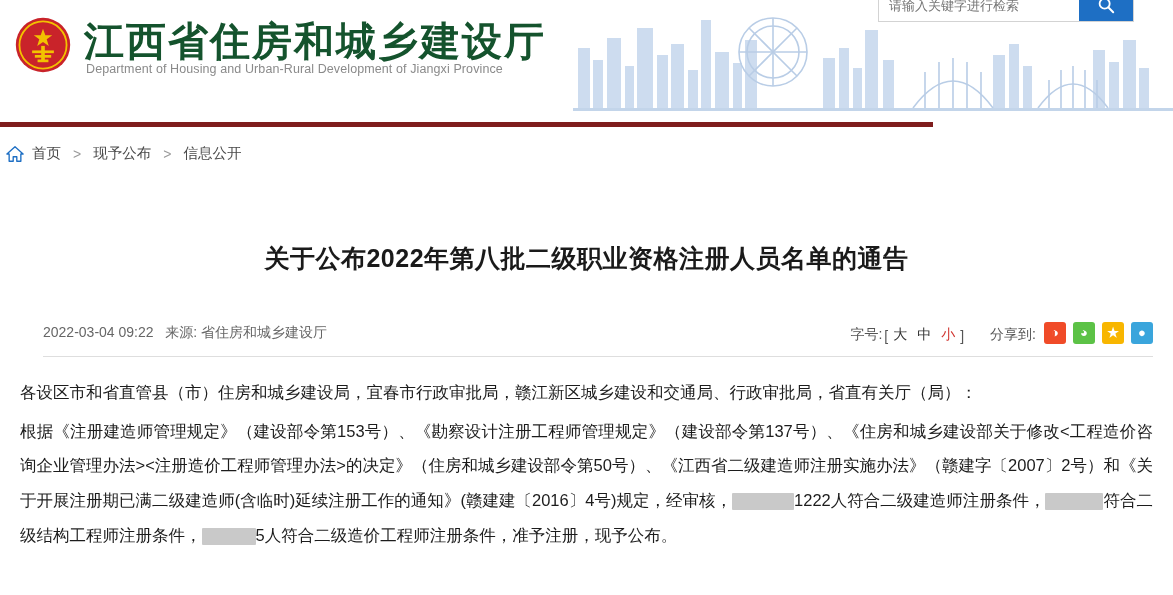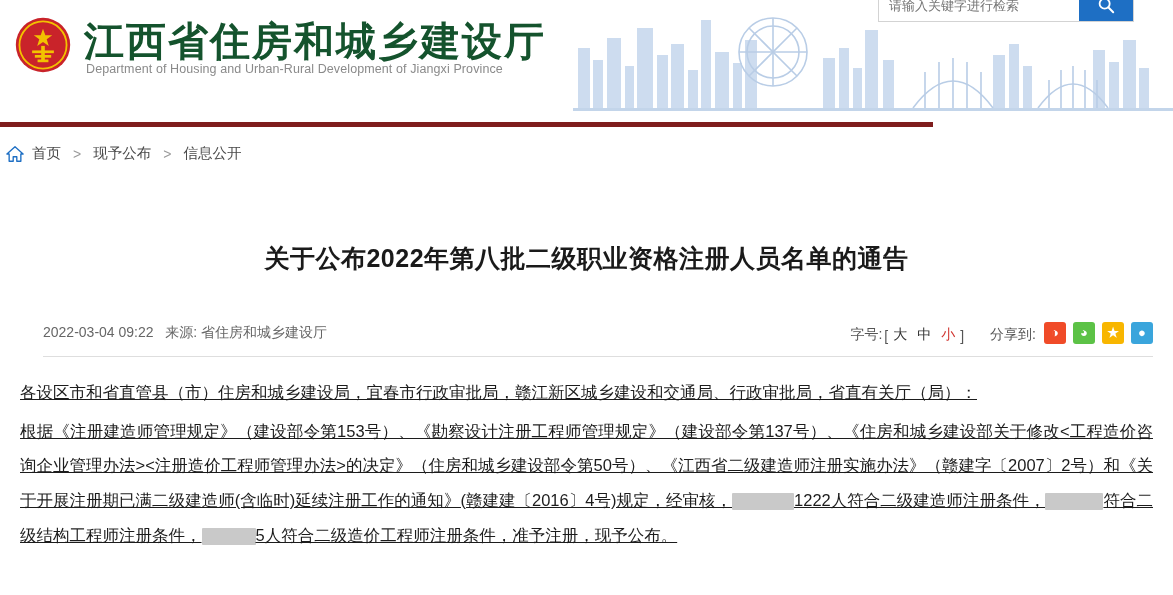--- a/index.html
+++ b/index.html
@@ -162,21 +162,21 @@
   }
 
   .body-text {
     margin-top: 18px;
     font-size: 16.5px;
     line-height: 2.1;
     color: #1c1c1c;
     text-align: justify;
   }
   .body-text p { margin: 0 0 4px 0; }
-  .indent { text-indent: 0; text-decoration: underline; }
+  .indent { text-indent: 0; }
   .redact {
     display: inline-block;
     background: #c9c9c9;
     vertical-align: middle;
     border-radius: 1px;
     height: 17px;
   }
 </style>
 </head>
 <body>

